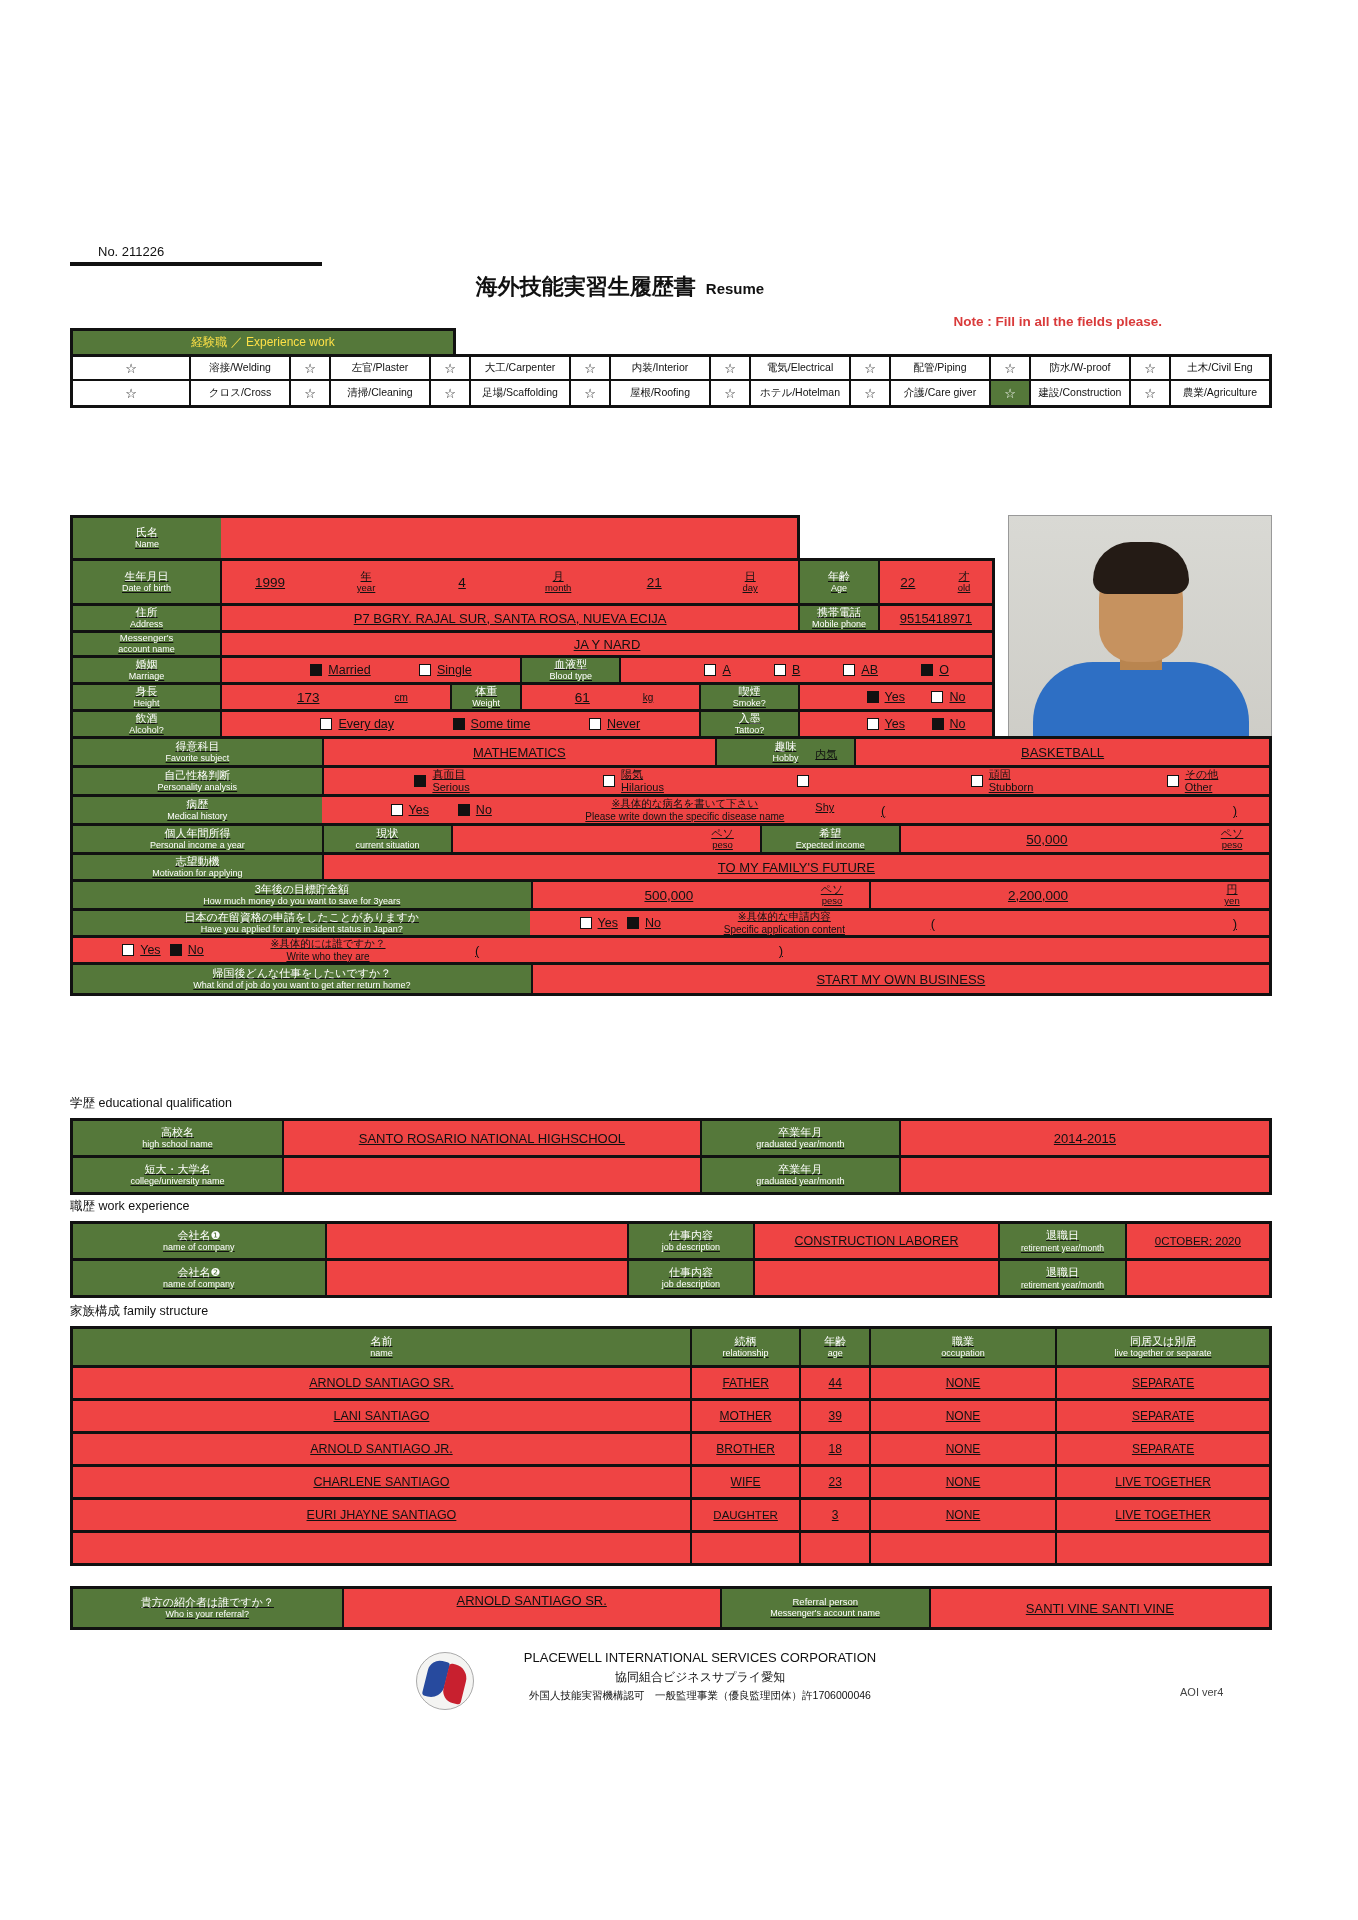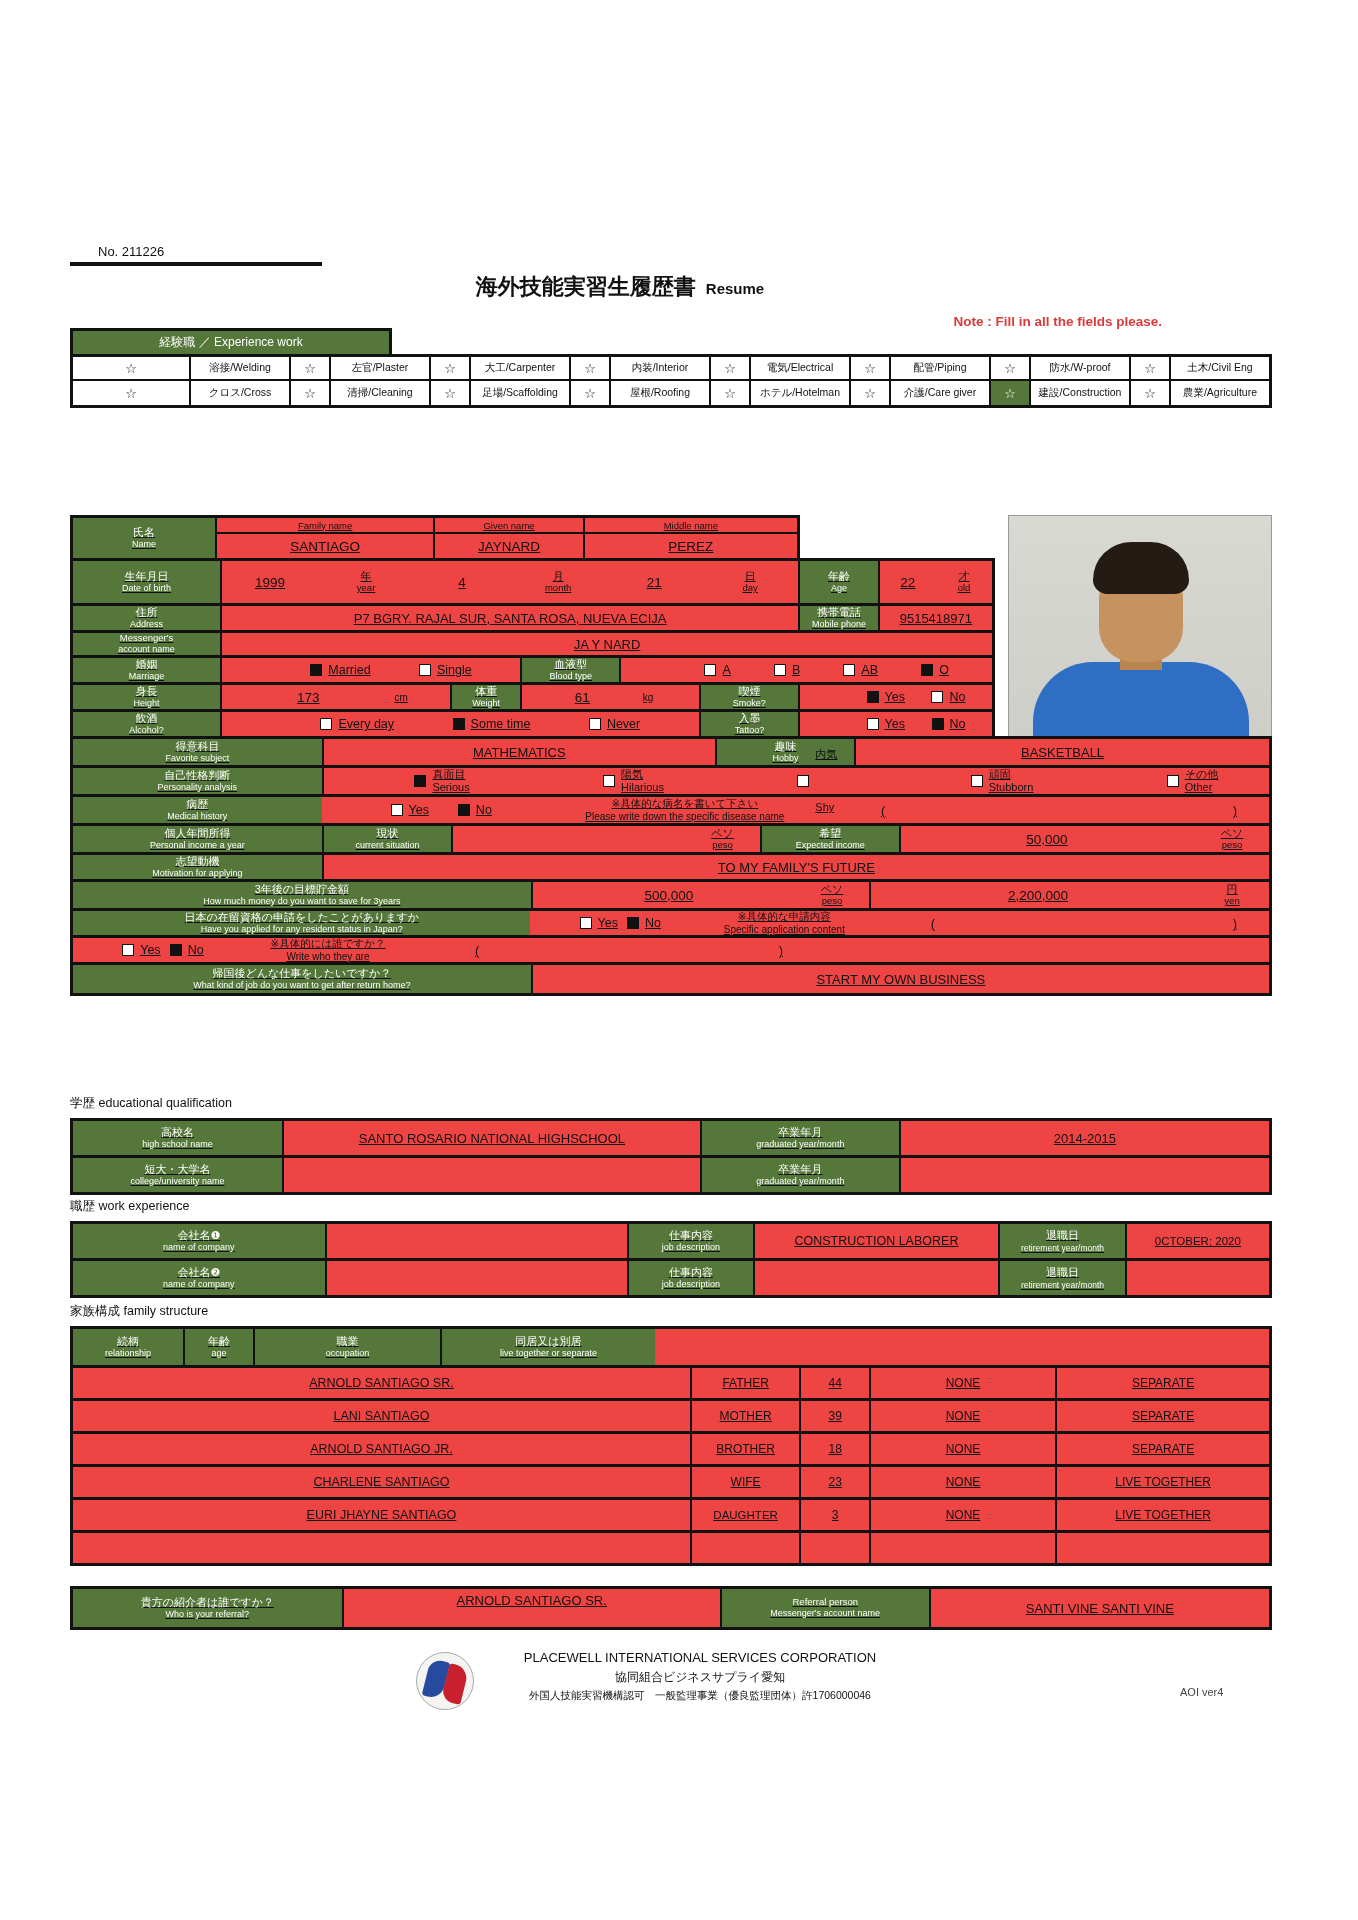--- a/index.html
+++ b/index.html
@@ -12,22 +12,22 @@
   
   .docno { position:absolute; top:244px; left:70px; width:252px; border-bottom:4px solid #111;
            padding:0 0 3px 28px; font-size:13px; }
   .title-row { position:absolute; top:272px; left:70px; width:1100px; text-align:center; }
   .title-jp { font-size:22px; font-weight:bold; }
   .title-en { font-size:15px; font-weight:bold; margin-left:10px; }
   .note { position:absolute; top:314px; left:70px; width:1092px; text-align:right;
           color:#d93a3a; font-size:13.5px; font-weight:bold; }
   
   .exp { position:absolute; top:328px; left:70px; width:1202px; }
-  .exp-tab { width:322px; height:26px; background:#55783a; border:3px solid #111; border-bottom:none;
-             color:#ffffff; text-align:center; font-size:12px; line-height:22px; }
+  .exp-tab { width:386px; height:26px; background:#55783a; border:3px solid #111; border-bottom:none;
+             color:#fde047; text-align:center; font-size:12px; line-height:22px; }
   .exp-table { border:3px solid #111; background:#fff; }
   .exp-row { display:flex; height:24px; }
   .exp-row.first .exp-cell { border-bottom:2px solid #111; }
   .exp-cell { border-right:2px solid #111; display:flex; align-items:center; justify-content:center;
               font-size:11px; background:#fff; }
   .exp-cell:last-child { border-right:none; }
   .exp-cell.star { width:40px; font-size:13px; }
   .exp-cell.star.firstcol { width:118px; }
   .exp-cell.star.hl { background:#55783a; color:#fff; }
   .exp-cell.lbl { flex:1; font-size:10.5px; }
@@ -164,32 +164,20 @@
     <div class="hair"></div>
   </div>
 
   <div class="sect" style="top:515px;">
 
     <div class="frow first h46" style="width:730px;">
       <div class="fcell glabel w148">
         <span class="jp">氏名</span>
         <span class="en">Name</span>
       </div>
-      <div class="fcell name-right" style="width:582px;">
-        <div class="name-heads">
-          <div class="nh nw1">Family name</div>
-          <div class="nh nw2">Given name</div>
-          <div class="nh nw3">Middle name</div>
-        </div>
-        <div class="name-vals">
-          <div class="nv nw1">SANTIAGO</div>
-          <div class="nv nw2">JAYNARD</div>
-          <div class="nv nw3">PEREZ</div>
-        </div>
-      </div>
     </div>
 
     <div class="frow h48" style="width:925px;">
       <div class="fcell glabel w148">
         <span class="jp">生年月日</span>
         <span class="en">Date of birth</span>
       </div>
       <div class="fcell birth w582">
         <div>1999</div>
         <div class="unit2">
@@ -620,20 +608,24 @@
         </div>
         <div class="fcell val" style="width:145px;"></div>
       </div>
     </div>
   </div>
 
   <div class="sect" style="top:1303px;">
     <div class="sec-title">家族構成  family structure</div>
     <div>
       <div class="frow first h42">
+        <div class="fcell glabel" style="width:620px;">
+          <span class="jp">名前</span>
+          <span class="en">name</span>
+        </div>
         <div class="fcell glabel" style="width:110px;">
           <span class="jp">続柄</span>
           <span class="en">relationship</span>
         </div>
         <div class="fcell glabel" style="width:70px;">
           <span class="jp">年齢</span>
           <span class="en">age</span>
         </div>
         <div class="fcell glabel" style="width:187px;">
           <span class="jp">職業</span>

